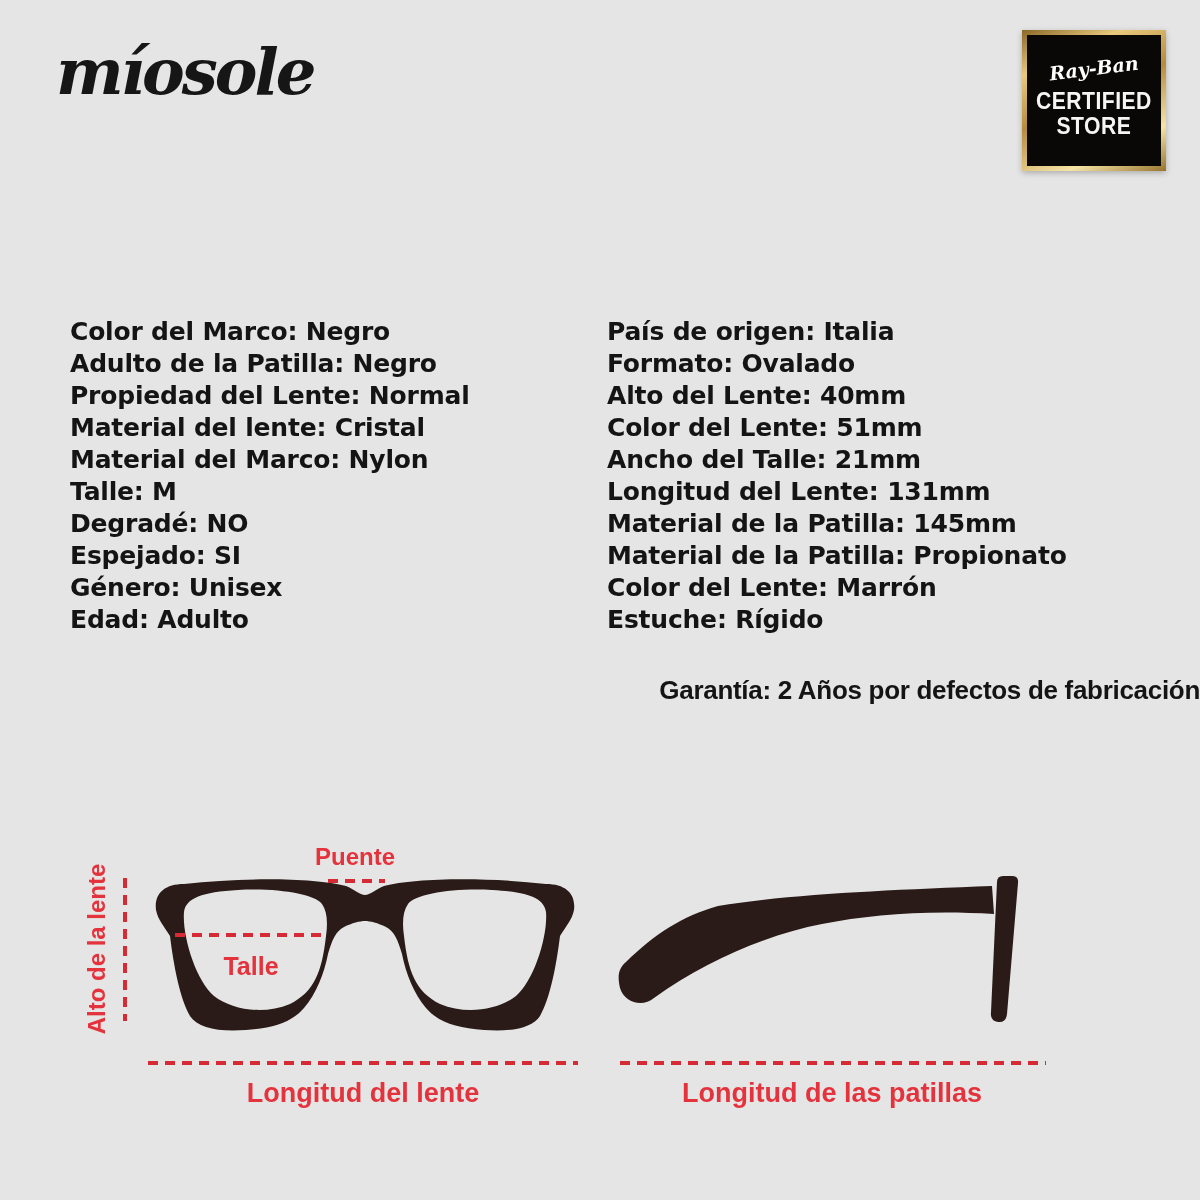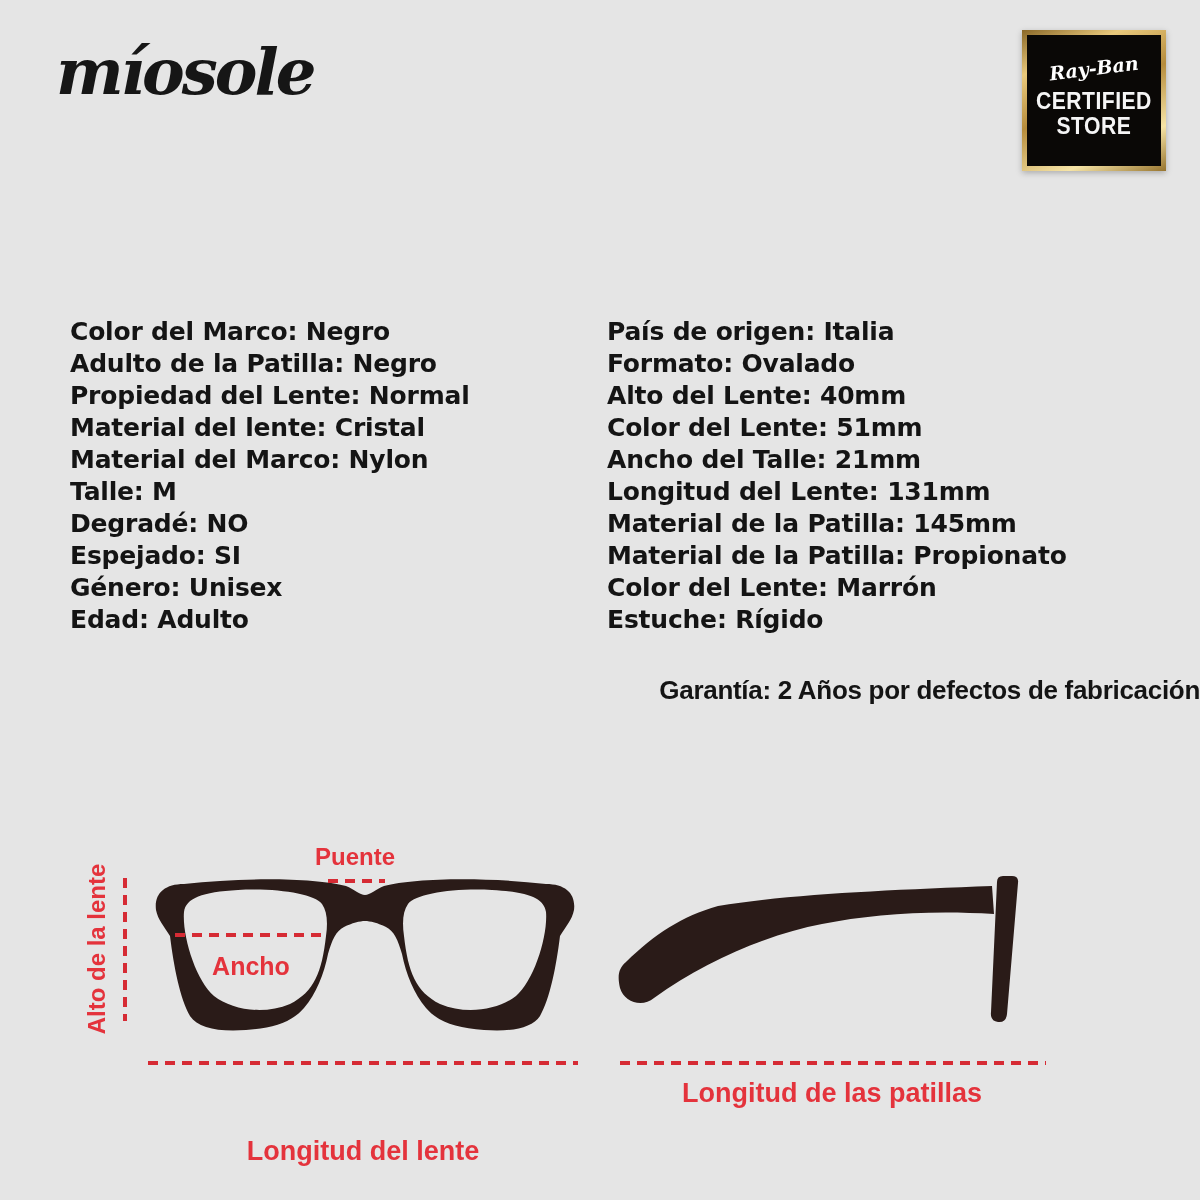--- a/index.html
+++ b/index.html
@@ -205,25 +205,25 @@
   </div>
   <div class="dash-h" style="left:328px; top:879px; width:57px;"></div>
 
   <div class="red-label rotated-anchor" style="left:97px; top:949px; font-size:24px;">
     <span>Alto de la lente</span>
   </div>
   <div class="dash-v" style="left:123px; top:878px; height:143px;"></div>
 
   <div class="dash-h" style="left:175px; top:933px; width:146px;"></div>
   <div class="red-label center-anchor" style="left:251px; top:966px; font-size:25px;">
-    <span>Ancho</span>
+    <span>Talle</span>
   </div>
 
   <div class="dash-h" style="left:148px; top:1061px; width:430px;"></div>
-  <div class="red-label center-anchor" style="left:363px; top:1151px; font-size:27px;">
+  <div class="red-label center-anchor" style="left:363px; top:1093px; font-size:27px;">
     <span>Longitud del lente</span>
   </div>
 
   <div class="dash-h" style="left:620px; top:1061px; width:426px;"></div>
   <div class="red-label center-anchor" style="left:832px; top:1093px; font-size:27px;">
     <span>Longitud de las patillas</span>
   </div>
 
 </div>
 

